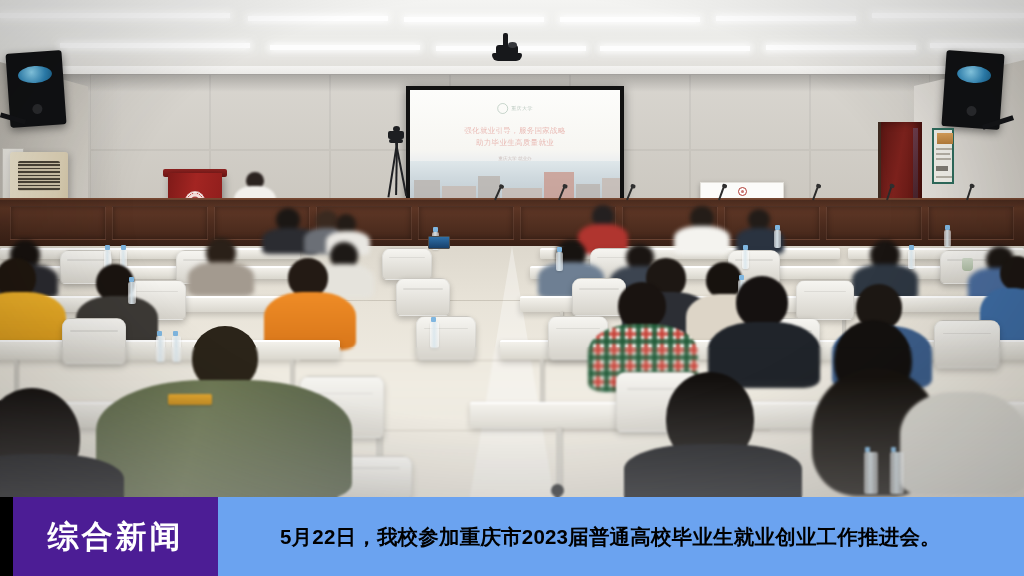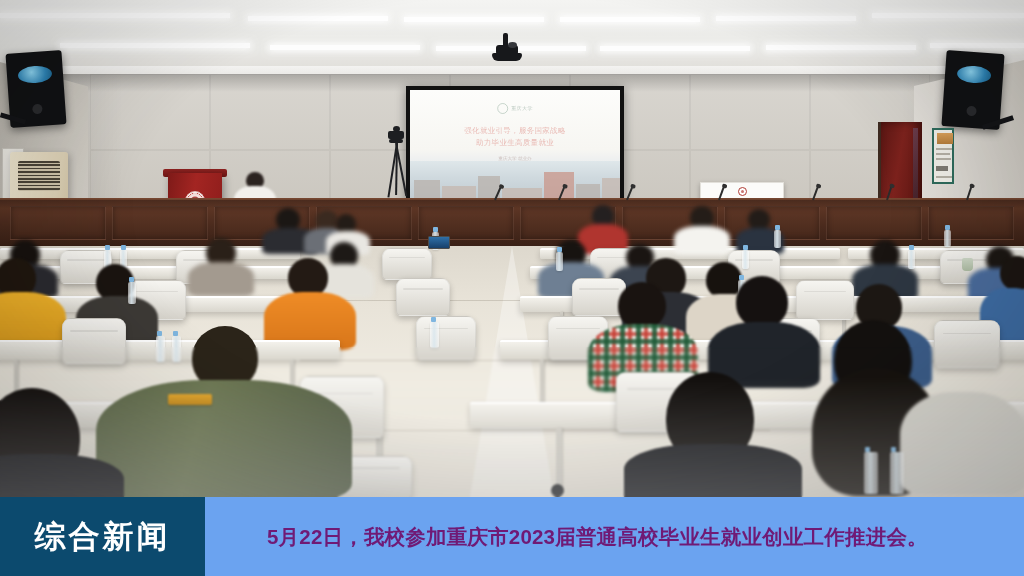--- a/index.html
+++ b/index.html
@@ -189,21 +189,21 @@
   .dof-bottom { position:absolute; left:0; bottom:0; width:1024px; height:150px;
                 pointer-events:none; backdrop-filter:blur(1px); }
 
   
   #caption-bar { position:absolute; left:0; top:497px; width:1024px; height:79px;
                  display:flex; align-items:stretch; }
   #category-chip { width:205px; display:flex; align-items:center; justify-content:center; }
   #category-label { color:#fff; font-size:31px; font-weight:bold; letter-spacing:3px;
                     font-family:"Liberation Sans","DejaVu Sans",sans-serif; }
   #caption-area { flex:1; display:flex; align-items:center; padding-left:62px; }
-  #caption-text { color:#701a75; font-size:20.5px; font-weight:bold; letter-spacing:.2px;
+  #caption-text { color:#000000; font-size:20.5px; font-weight:bold; letter-spacing:.2px;
                   font-family:"Liberation Sans","DejaVu Sans",sans-serif; white-space:nowrap; }
 </style>
 </head>
 <body>
 
 <div id="stage">
 
   <div id="photo">
 
     <div class="ceiling">
@@ -585,21 +585,21 @@
 
     <div class="bottle" style="left:864px;top:452px;height:42px;width:14px;"></div>
     <div class="bottle" style="left:890px;top:452px;height:42px;width:14px;"></div>
 
     <div class="floor-gloss"></div>
     <div class="dof-bottom"></div>
     <div class="vignette"></div>
   </div>
 
   <div id="caption-bar">
-    <div id="category-chip" style="background: #0c4a6e;">
+    <div id="category-chip" style="background: #4c1d95; margin-left: 13px;">
       <span id="category-label">综合新闻</span>
     </div>
     <div id="caption-area" style="background: rgb(107, 163, 240);">
       <span id="caption-text">5月22日，我校参加重庆市2023届普通高校毕业生就业创业工作推进会。</span>
     </div>
   </div>
 
 </div>
 
 </body></html>

